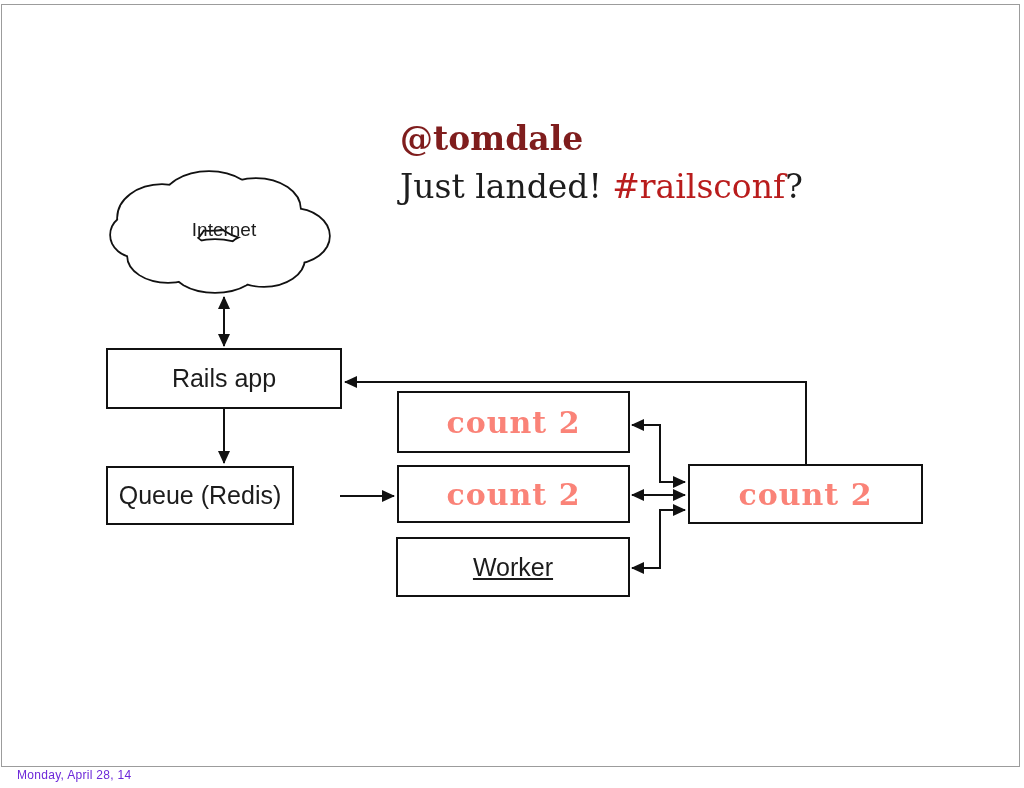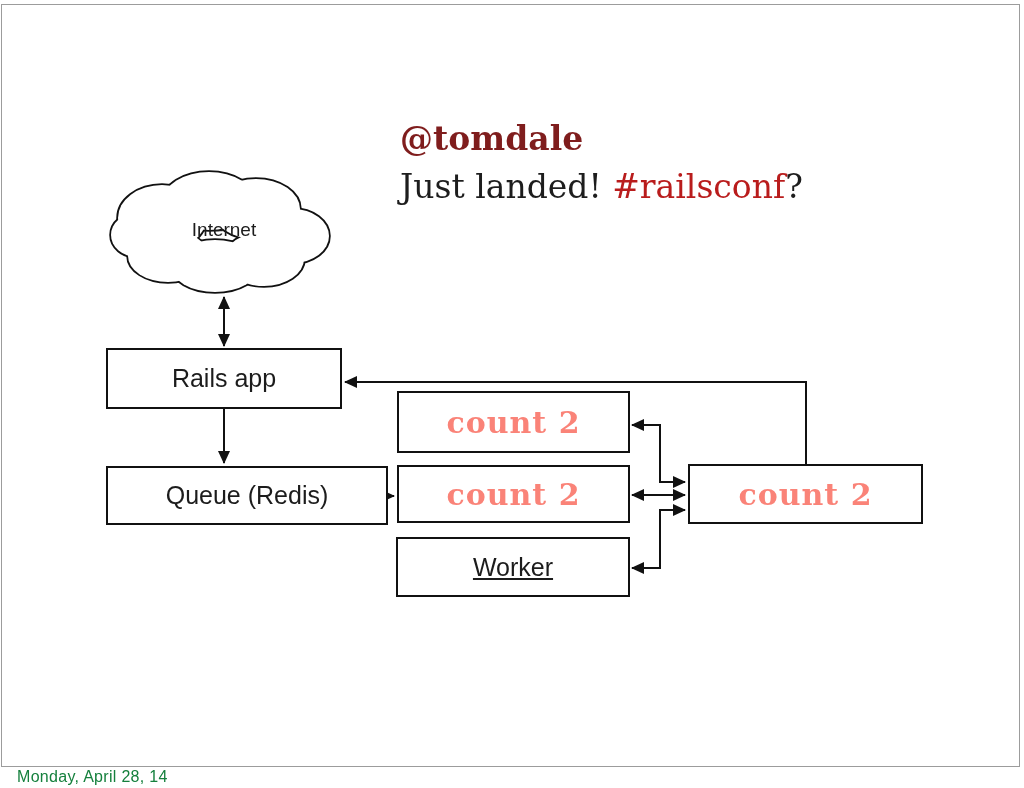--- a/index.html
+++ b/index.html
@@ -14,21 +14,21 @@
     background: #ffffff; border: 1px solid #9c9c9c;
   }
   .wires { position: absolute; left: 0; top: 0; }
   .node {
     position: absolute; box-sizing: border-box;
     background: #ffffff; border: 2px solid #111111;
     display: flex; align-items: center; justify-content: center;
     color: #1c1c1c; font-size: 25px;
   }
   .rails      { left: 104px; top: 343px; width: 236px; height: 61px; }
-  .queue      { left: 104px; top: 461px; width: 282px; height: 59px; }
+  .queue      { left: 104px; top: 461px; width: 188px; height: 59px; }
   .count1     { left: 395px; top: 386px; width: 233px; height: 62px; }
   .count2mid  { left: 395px; top: 460px; width: 233px; height: 58px; }
   .worker     { left: 394px; top: 532px; width: 234px; height: 60px; text-decoration: underline; }
   .count2right{ left: 686px; top: 459px; width: 235px; height: 60px; }
   .count-label {
     font-family: "DejaVu Serif", serif; font-weight: bold;
     font-size: 30px; color: #fa8378; letter-spacing: 1px;
   }
   .internet-label {
     position: absolute; left: 148px; top: 214px; width: 148px;
@@ -36,21 +36,21 @@
   }
   .tweet { position: absolute; left: 398px; top: 110px; }
   .tweet-line {
     font-family: "DejaVu Serif", serif; font-size: 33px;
     line-height: 48px; color: #1d1d1d; white-space: nowrap;
   }
   .tweet-handle { color: #7f1d1d; font-weight: bold; }
   .tweet-hashtag { color: #b91c1c; font-weight: normal; }
   .slide-footer {
     position: absolute; left: 17px; top: 768px;
-    font-size: 16px; color: #15803d; letter-spacing: 0.3px;
+    font-size: 12px; color: #6d28d9; letter-spacing: 0.3px;
   }
 </style>
 </head>
 <body>
 
 <div class="canvas">
   <div class="slide">
 
     <svg class="wires" width="1024" height="770" viewBox="0 0 1024 770">
       <defs>

